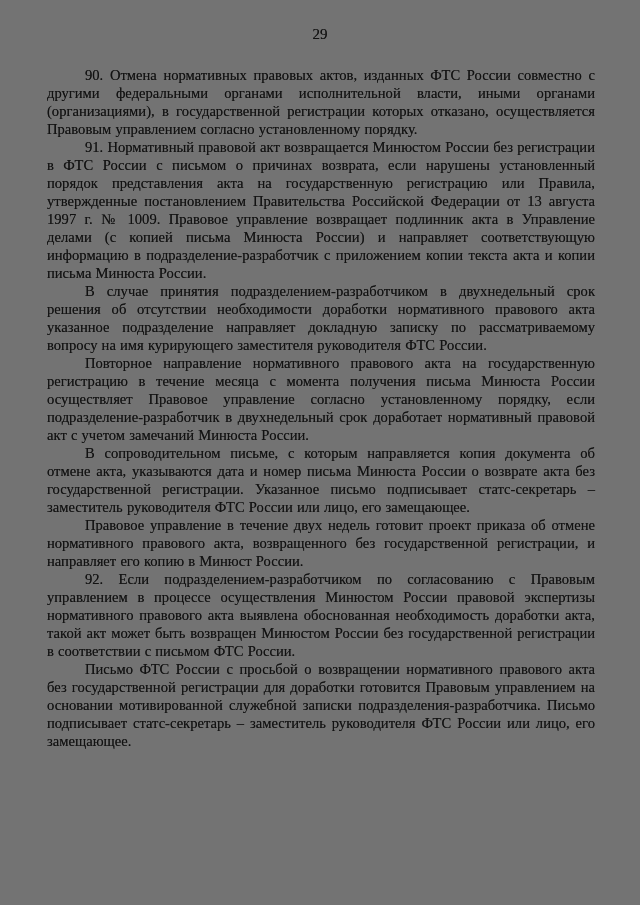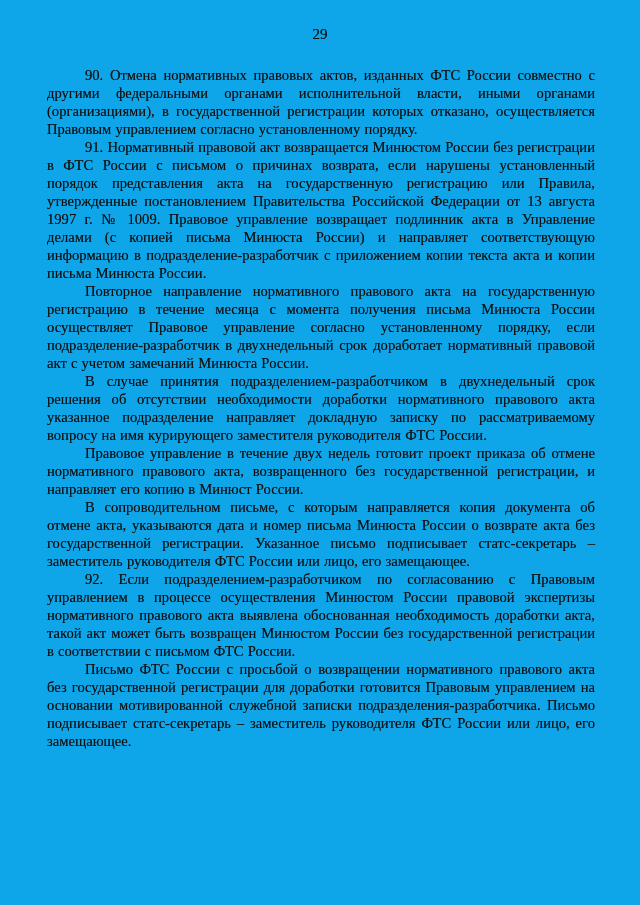--- a/index.html
+++ b/index.html
@@ -4,21 +4,21 @@
 <style>
   html, body {
     margin: 0;
     padding: 0;
     background: #ffffff;
   }
   .page {
     position: relative;
     width: 640px;
     height: 905px;
-    background: #0ea5e9;
+    background: #737373;
     overflow: hidden;
     font-family: "Liberation Serif", "DejaVu Serif", serif;
     color: #121212;
     
     text-shadow: 0 0 0.45px rgba(0,0,0,0.55);
   }
   .page-number {
     padding-top: 25px;
     text-align: center;
     font-size: 15px;
@@ -40,20 +40,20 @@
 </style>
 </head>
 <body>
 
 <div class="page">
   <div class="page-number">29</div>
 
   <div class="content">
     <p>90. Отмена нормативных правовых актов, изданных ФТС России совместно с другими федеральными органами исполнительной власти, иными органами (организациями), в государственной регистрации которых отказано, осуществляется Правовым управлением согласно установленному порядку.</p>
     <p>91. Нормативный правовой акт возвращается Минюстом России без регистрации в ФТС России с письмом о причинах возврата, если нарушены установленный порядок представления акта на государственную регистрацию или Правила, утвержденные постановлением Правительства Российской Федерации от 13 августа 1997 г. № 1009. Правовое управление возвращает подлинник акта в Управление делами (с копией письма Минюста России) и направляет соответствующую информацию в подразделение-разработчик с приложением копии текста акта и копии письма Минюста России.</p>
+    <p>В случае принятия подразделением-разработчиком в двухнедельный срок решения об отсутствии необходимости доработки нормативного правового акта указанное подразделение направляет докладную записку по рассматриваемому вопросу на имя курирующего заместителя руководителя ФТС России.</p>
     <p>Повторное направление нормативного правового акта на государственную регистрацию в течение месяца с момента получения письма Минюста России осуществляет Правовое управление согласно установленному порядку, если подразделение-разработчик в двухнедельный срок доработает нормативный правовой акт с учетом замечаний Минюста России.</p>
-    <p>В случае принятия подразделением-разработчиком в двухнедельный срок решения об отсутствии необходимости доработки нормативного правового акта указанное подразделение направляет докладную записку по рассматриваемому вопросу на имя курирующего заместителя руководителя ФТС России.</p>
+    <p>В сопроводительном письме, с которым направляется копия документа об отмене акта, указываются дата и номер письма Минюста России о возврате акта без государственной регистрации. Указанное письмо подписывает статс-секретарь – заместитель руководителя ФТС России или лицо, его замещающее.</p>
     <p>Правовое управление в течение двух недель готовит проект приказа об отмене нормативного правового акта, возвращенного без государственной регистрации, и направляет его копию в Минюст России.</p>
-    <p>В сопроводительном письме, с которым направляется копия документа об отмене акта, указываются дата и номер письма Минюста России о возврате акта без государственной регистрации. Указанное письмо подписывает статс-секретарь – заместитель руководителя ФТС России или лицо, его замещающее.</p>
     <p>92. Если подразделением-разработчиком по согласованию с Правовым управлением в процессе осуществления Минюстом России правовой экспертизы нормативного правового акта выявлена обоснованная необходимость доработки акта, такой акт может быть возвращен Минюстом России без государственной регистрации в соответствии с письмом ФТС России.</p>
     <p>Письмо ФТС России с просьбой о возвращении нормативного правового акта без государственной регистрации для доработки готовится Правовым управлением на основании мотивированной служебной записки подразделения-разработчика. Письмо подписывает статс-секретарь – заместитель руководителя ФТС России или лицо, его замещающее.</p>
   </div>
 </div>
 
 </body></html>

